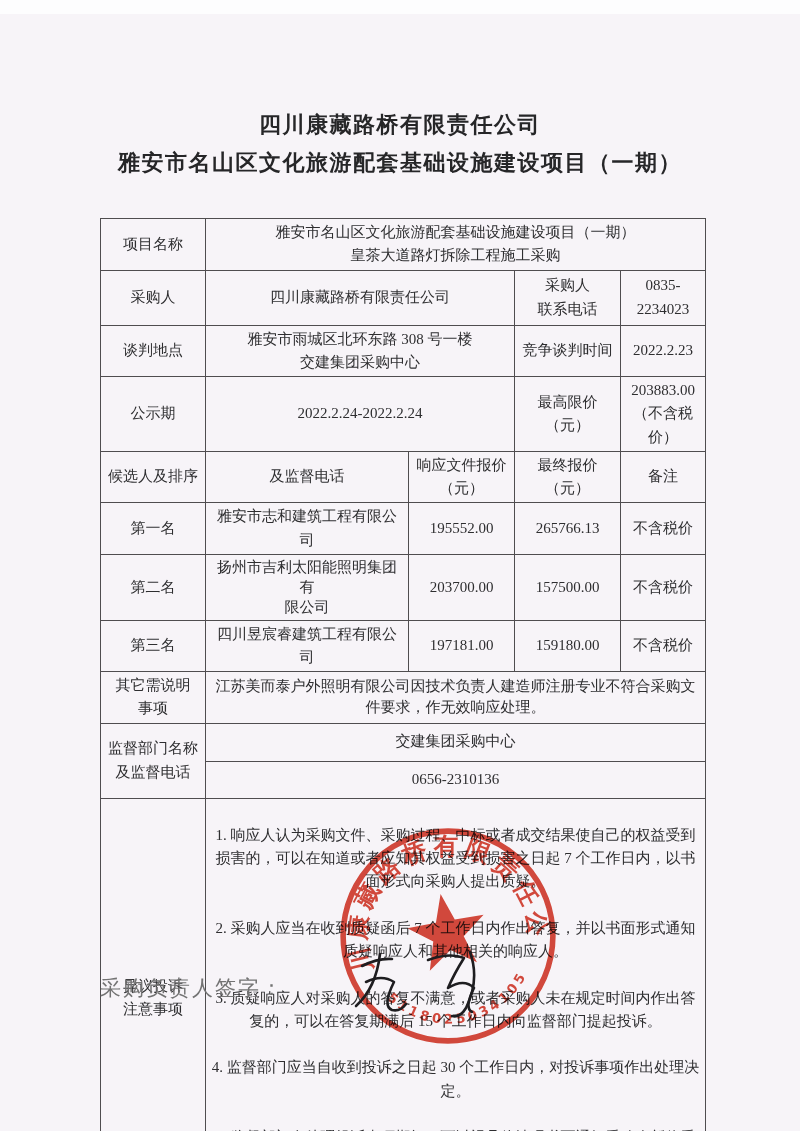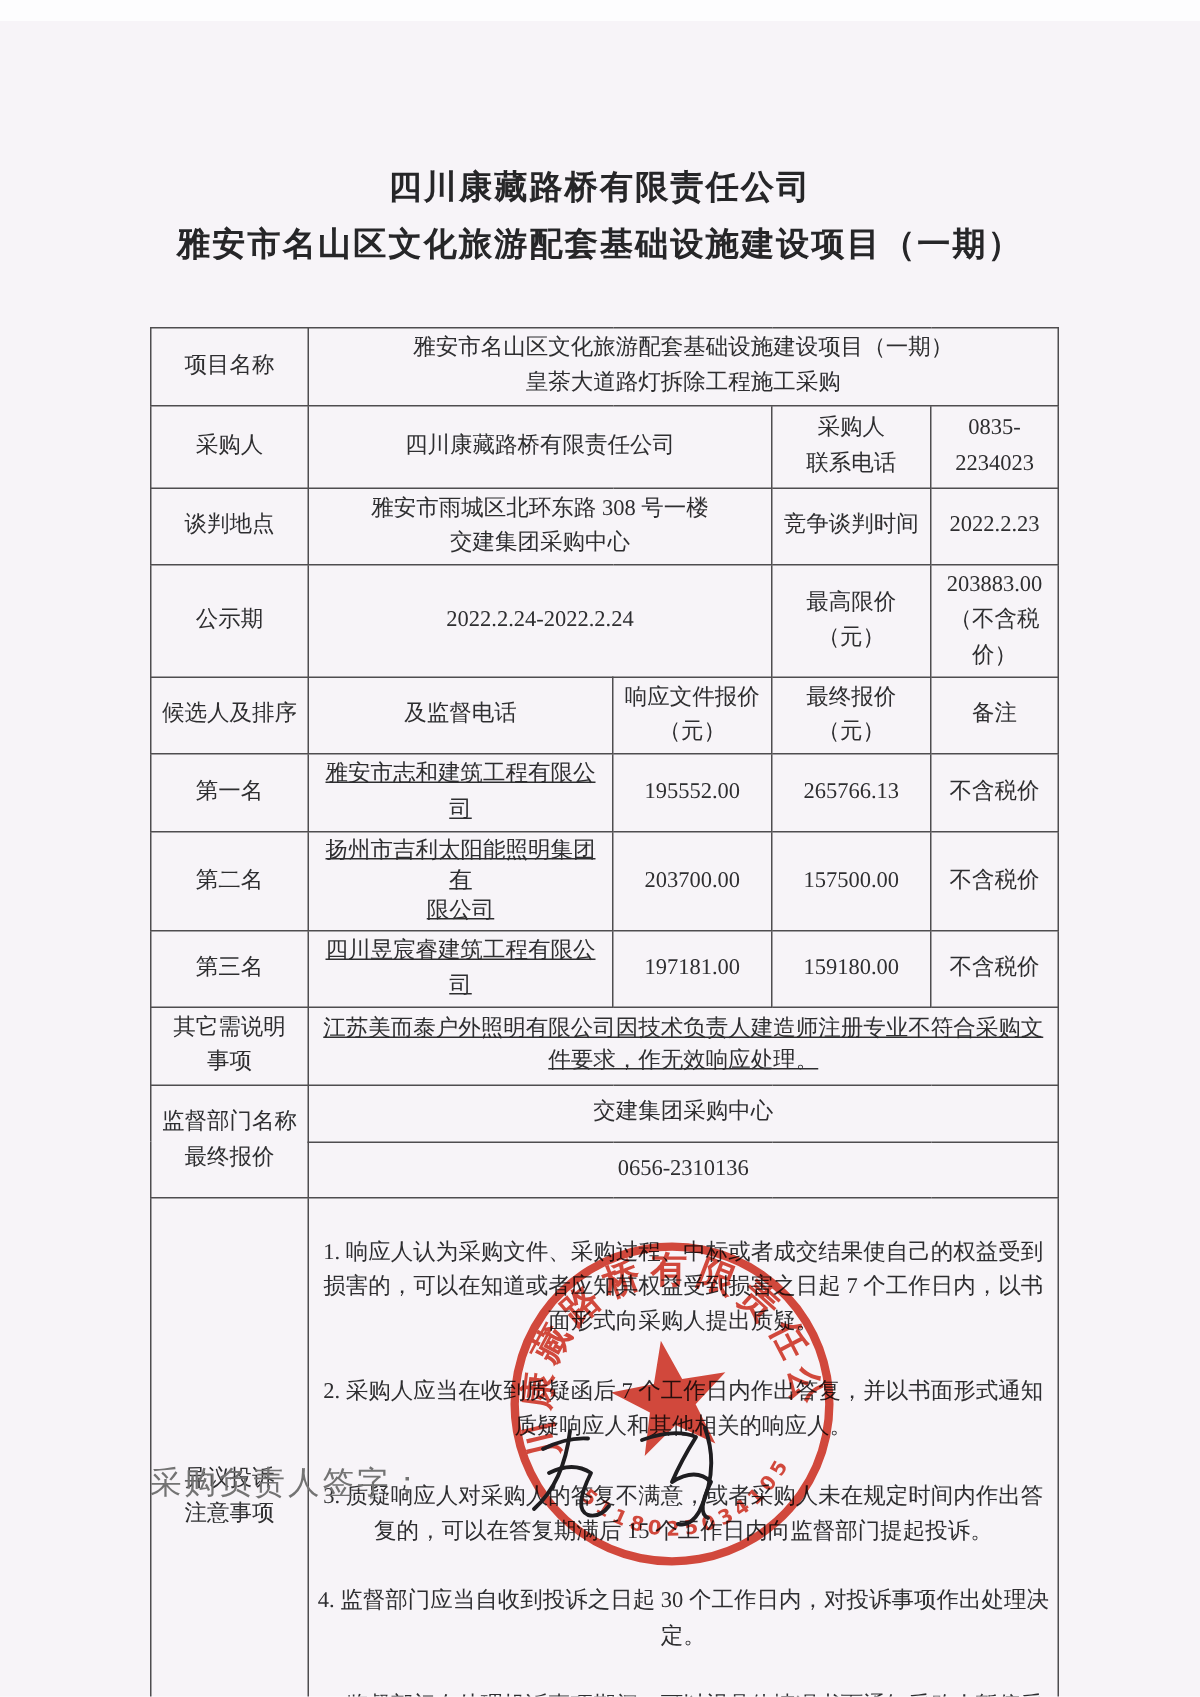--- a/index.html
+++ b/index.html
@@ -28,21 +28,21 @@
   }
   table.doc td,table.doc th{
     border:1.4px solid #4f4d4f;
     font-weight:normal;
     text-align:center;vertical-align:middle;
     padding:2px 4px;
     white-space:pre-line;
     line-height:1.55;
     overflow:hidden;
   }
-  td.left{text-align:left;padding-left:8px;text-decoration:underline;}
+  td.left{text-align:left;padding-left:8px;}
   td.notice-cell{vertical-align:top;padding:26px 10px 6px 8px;text-align:left;line-height:25px;}
   .notice-item{margin:0;}
 
   
   .sign-row{position:absolute;left:100px;top:974px;font-size:21px;letter-spacing:2px;color:#737373;}
 
   
   .seal{
     position:absolute;left:336px;top:824px;width:224px;height:224px;
     transform:rotate(-10deg);
@@ -134,21 +134,21 @@
         <td>159180.00</td>
         <td>不含税价</td>
       </tr>
       <tr style="height:45px">
         <td>其它需说明
 事项</td>
         <td colspan="4" class="left" style="line-height:1.45">江苏美而泰户外照明有限公司因技术负责人建造师注册专业不符合采购文件要求，作无效响应处理。</td>
       </tr>
       <tr style="height:38px">
         <td rowspan="2">监督部门名称
-最终报价</td>
+及监督电话</td>
         <td colspan="4">交建集团采购中心</td>
       </tr>
       <tr style="height:37px">
         <td colspan="4">0656-2310136</td>
       </tr>
       <tr style="height:263px">
         <td>异议投诉
 注意事项</td>
         <td colspan="4" class="notice-cell">
           <p class="notice-item">1. 响应人认为采购文件、采购过程、中标或者成交结果使自己的权益受到损害的，可以在知道或者应知其权益受到损害之日起 7 个工作日内，以书面形式向采购人提出质疑。</p>

